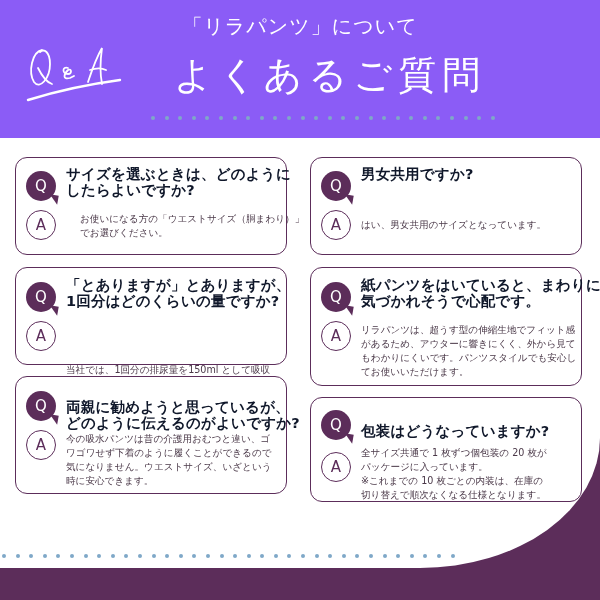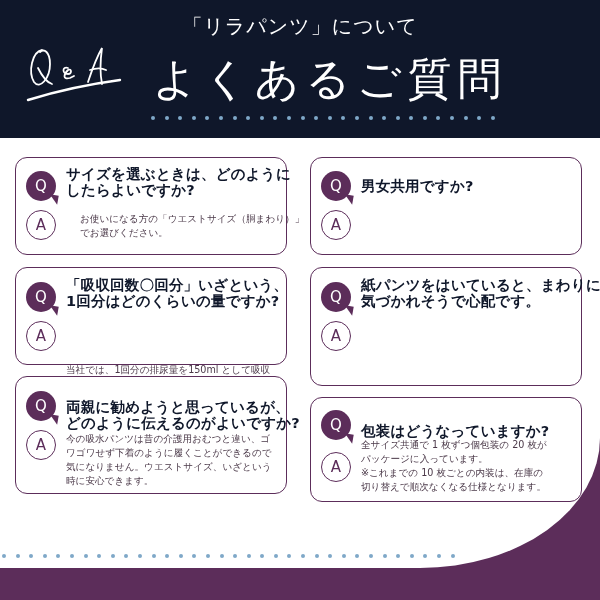--- a/index.html
+++ b/index.html
@@ -4,33 +4,33 @@
 <style>
   * { box-sizing: border-box; margin: 0; padding: 0; }
   html, body { width: 600px; height: 600px; overflow: hidden; }
   body {
     position: relative;
     background: #5c2d5a;
     font-family: "DejaVu Sans", "Liberation Sans", sans-serif;
   }
   .header {
     position: absolute; left: 0; top: 0; width: 600px; height: 138px;
-    background: #0f172a;
+    background: #8b5cf6;
   }
   .subtitle {
     position: absolute; left: 0; width: 600px; top: 13px;
     text-align: center; color: #fff;
     font-family: "DejaVu Serif", "Liberation Serif", serif;
     font-size: 20px; letter-spacing: 1px;
   }
   .title {
     position: absolute; left: 0; width: 600px; top: 50px;
     text-align: center; color: #fff;
     font-family: "DejaVu Serif", "Liberation Serif", serif;
-    font-size: 44px; letter-spacing: 6px; padding-left: 60px;
+    font-size: 38px; letter-spacing: 6px; padding-left: 60px;
   }
   .qa-logo { position: absolute; left: 10px; top: 30px; width: 120px; height: 75px; }
   .dots-row { position: absolute; display: flex; }
   .dot { width: 4px; height: 4px; border-radius: 50%; background: #7fa8c8; }
   .header-dots { left: 151px; top: 116px; gap: 9.6px; }
   .white-area {
     position: absolute; left: 0; top: 138px; width: 600px; height: 430px;
     background: #fff;
     border-bottom-right-radius: 180px 130px;
   }
@@ -125,48 +125,53 @@
       <span>A</span>
     </div>
   <div class="a-text" style="left:64px;top:54px;width:220px;white-space:pre;">お使いになる方の「ウエストサイズ（胴まわり）」
 でお選びください。</div>
 </div>
 
 <div class="card" style="left:310px;top:157px;width:272px;height:98px;">
   <div class="q-icon" style="left:10px;top:13px;">
       <span>Q</span>
     </div>
-  <div class="q-text" style="left:50px;top:8px;width:220px;white-space:pre;margin-top:12px;">男女共用ですか?</div>
+  <div class="q-text" style="left:50px;top:8px;width:220px;white-space:pre;">男女共用ですか?</div>
   <div class="a-icon" style="left:10px;top:52px;">
       <span>A</span>
     </div>
+  <div class="a-text" style="left:50px;top:60px;width:220px;white-space:pre;">はい、男女共用のサイズとなっています。</div>
 </div>
 
 <div class="card" style="left:15px;top:267px;width:272px;height:98px;">
   <div class="q-icon" style="left:10px;top:14px;">
       <span>Q</span>
     </div>
-  <div class="q-text" style="left:50px;top:9px;width:220px;white-space:pre;">「吸収回数〇回分」いざという、
+  <div class="q-text" style="left:50px;top:9px;width:220px;white-space:pre;">「とありますが」とありますが、
 1回分はどのくらいの量ですか?</div>
   <div class="a-icon" style="left:10px;top:53px;">
       <span>A</span>
     </div>
   <div class="a-text" style="left:50px;top:55px;width:220px;white-space:pre;margin-top:40px;">当社では、1回分の排尿量を150ml として吸収
 回数を設定しています。</div>
 </div>
 
 <div class="card" style="left:310px;top:267px;width:272px;height:119px;">
   <div class="q-icon" style="left:10px;top:14px;">
       <span>Q</span>
     </div>
   <div class="q-text" style="left:50px;top:9px;width:220px;white-space:pre;">紙パンツをはいていると、まわりに
 気づかれそうで心配です。</div>
   <div class="a-icon" style="left:10px;top:53px;">
       <span>A</span>
     </div>
+  <div class="a-text" style="left:50px;top:55px;width:220px;white-space:pre;">リラパンツは、超うす型の伸縮生地でフィット感
+があるため、アウターに響きにくく、外から見て
+もわかりにくいです。パンツスタイルでも安心し
+てお使いいただけます。</div>
 </div>
 
 <div class="card" style="left:15px;top:376px;width:272px;height:118px;">
   <div class="q-icon" style="left:10px;top:14px;">
       <span>Q</span>
     </div>
   <div class="q-text" style="left:50px;top:22px;width:220px;white-space:pre;">両親に勧めようと思っているが、
 どのように伝えるのがよいですか?</div>
   <div class="a-icon" style="left:10px;top:53px;">
       <span>A</span>
@@ -178,21 +183,21 @@
 </div>
 
 <div class="card" style="left:310px;top:397px;width:272px;height:105px;">
   <div class="q-icon" style="left:10px;top:12px;">
       <span>Q</span>
     </div>
   <div class="q-text" style="left:50px;top:7px;width:220px;white-space:pre;margin-top:18px;">包装はどうなっていますか?</div>
   <div class="a-icon" style="left:10px;top:54px;">
       <span>A</span>
     </div>
-  <div class="a-text" style="left:50px;top:40px;width:220px;white-space:pre;">全サイズ共通で 1 枚ずつ個包装の 20 枚が
+  <div class="a-text" style="left:50px;top:48px;width:220px;white-space:pre;">全サイズ共通で 1 枚ずつ個包装の 20 枚が
 パッケージに入っています。
 ※これまでの 10 枚ごとの内装は、在庫の
 切り替えで順次なくなる仕様となります。</div>
 </div>
 
 <div class="dots-row footer-dots" id="fdots">
     <span class="dot"></span>
     <span class="dot"></span>
     <span class="dot"></span>
     <span class="dot"></span>

